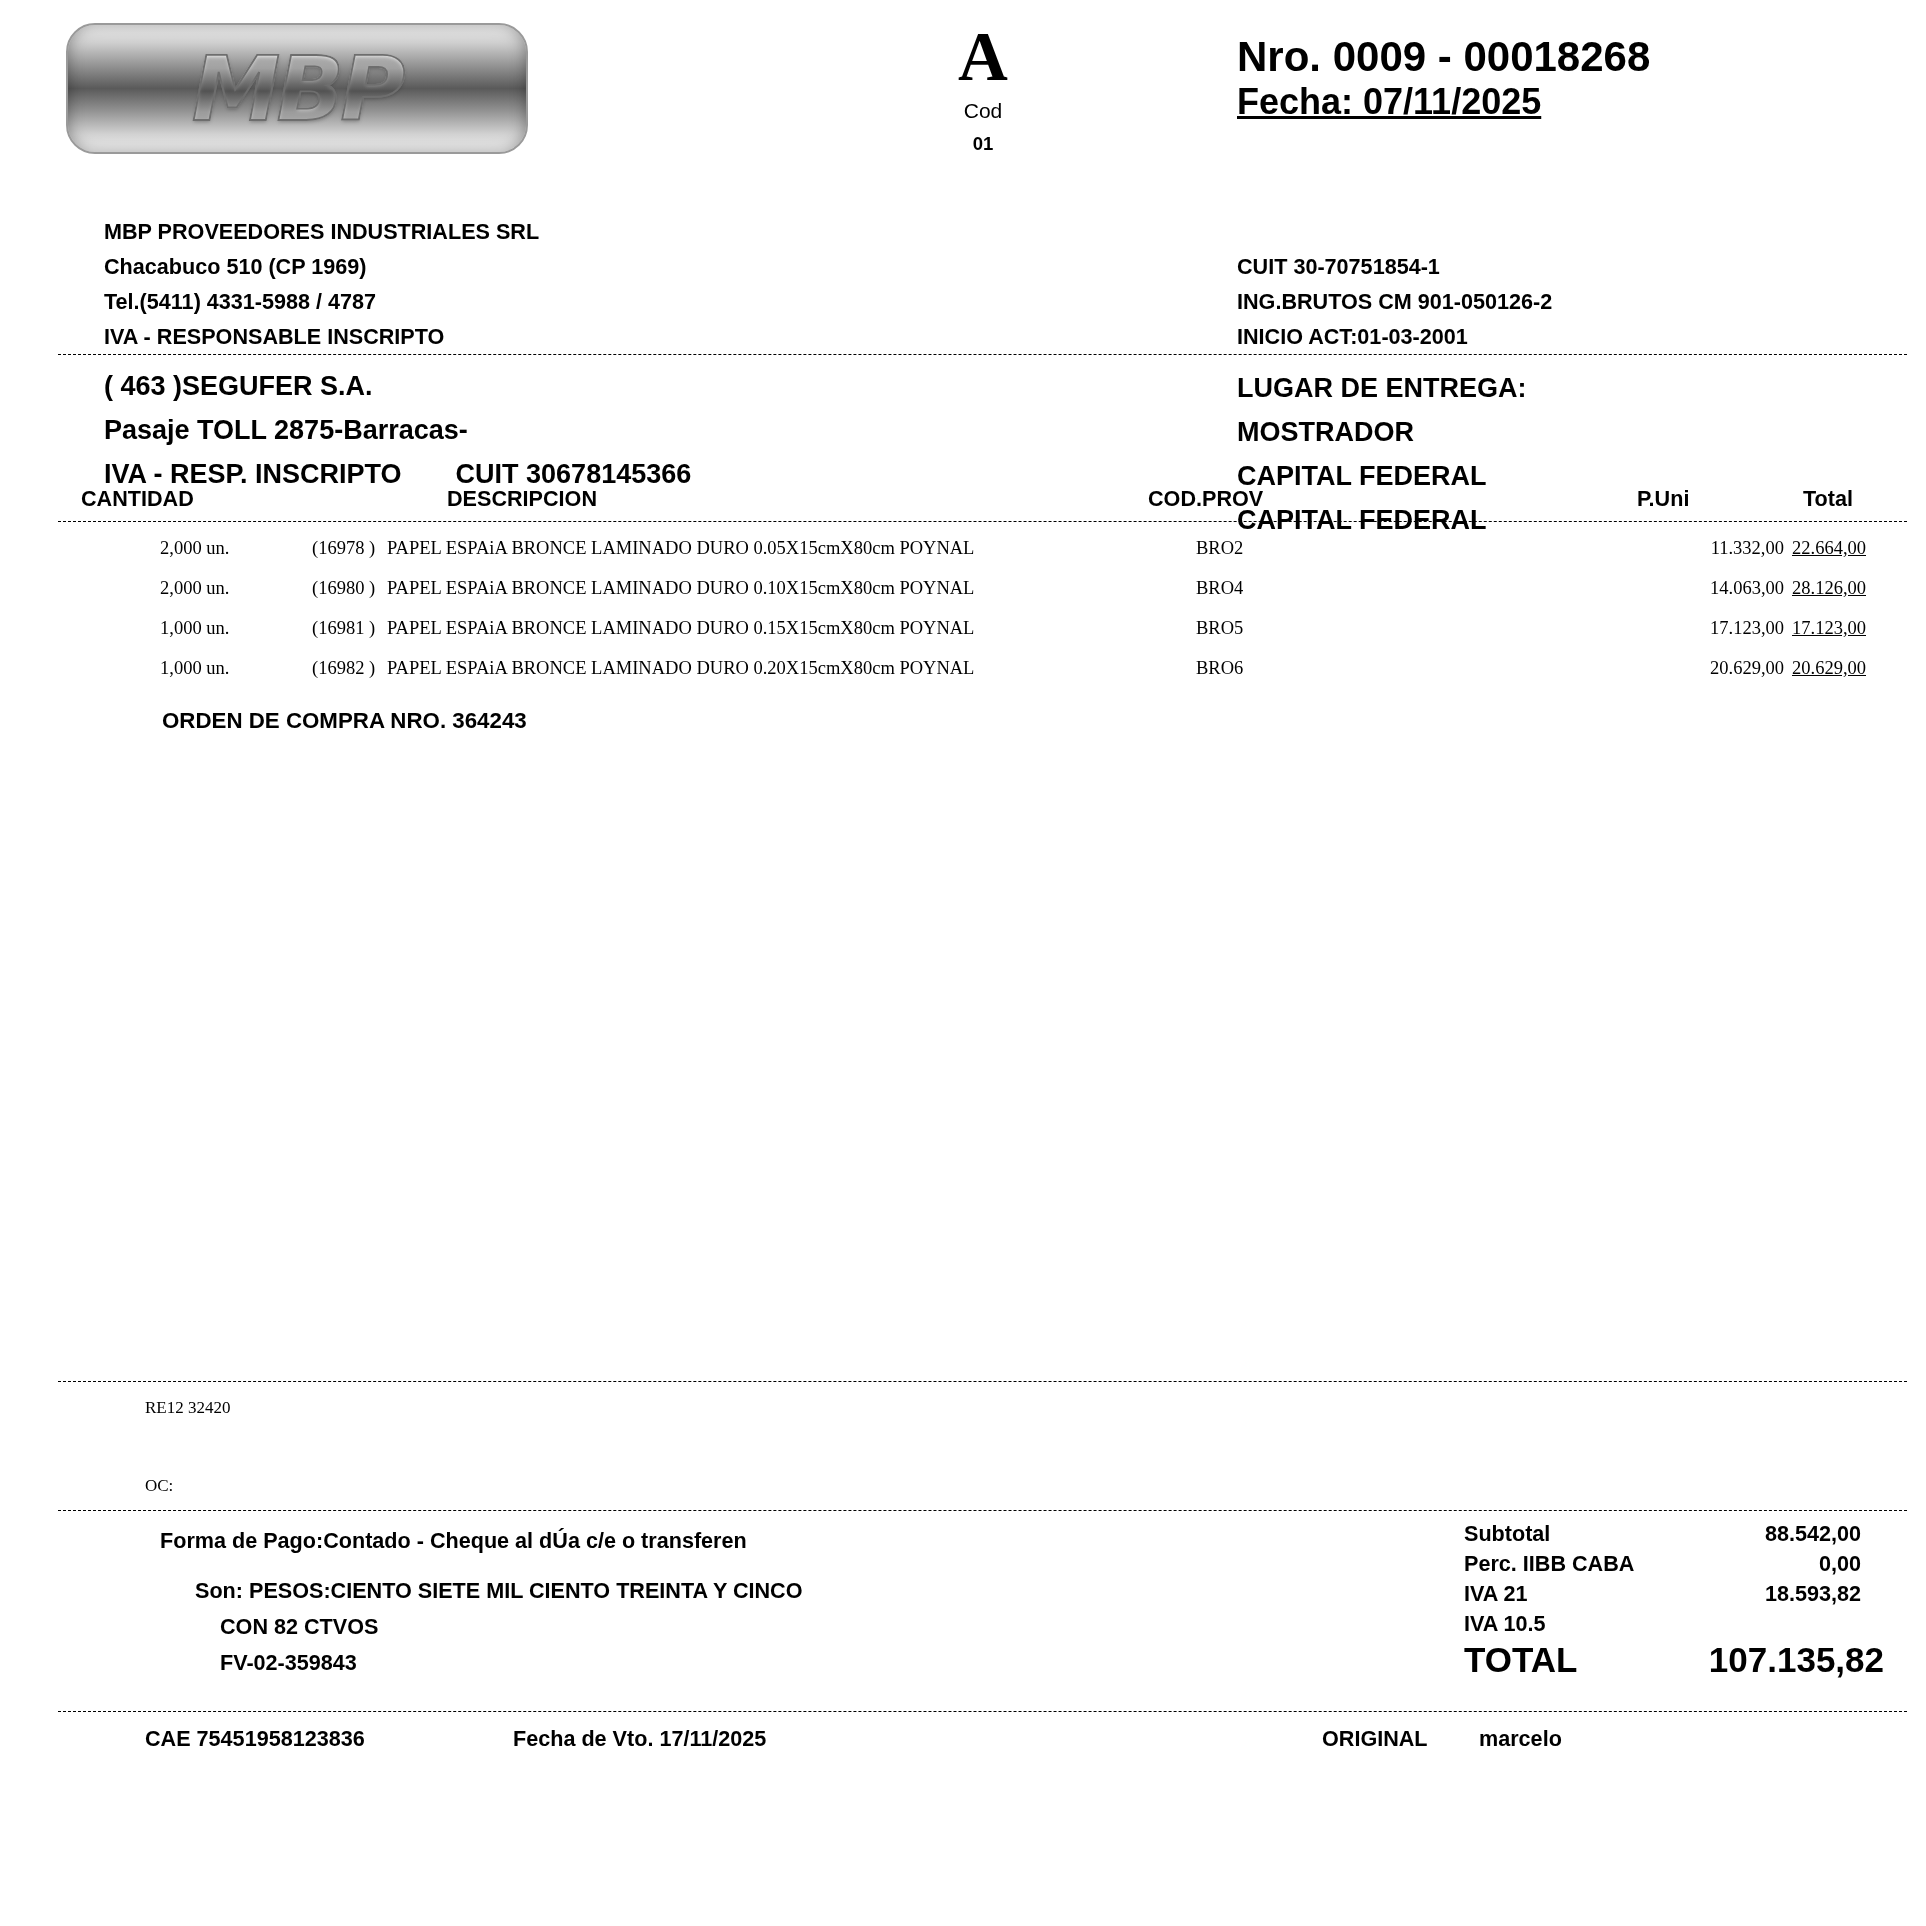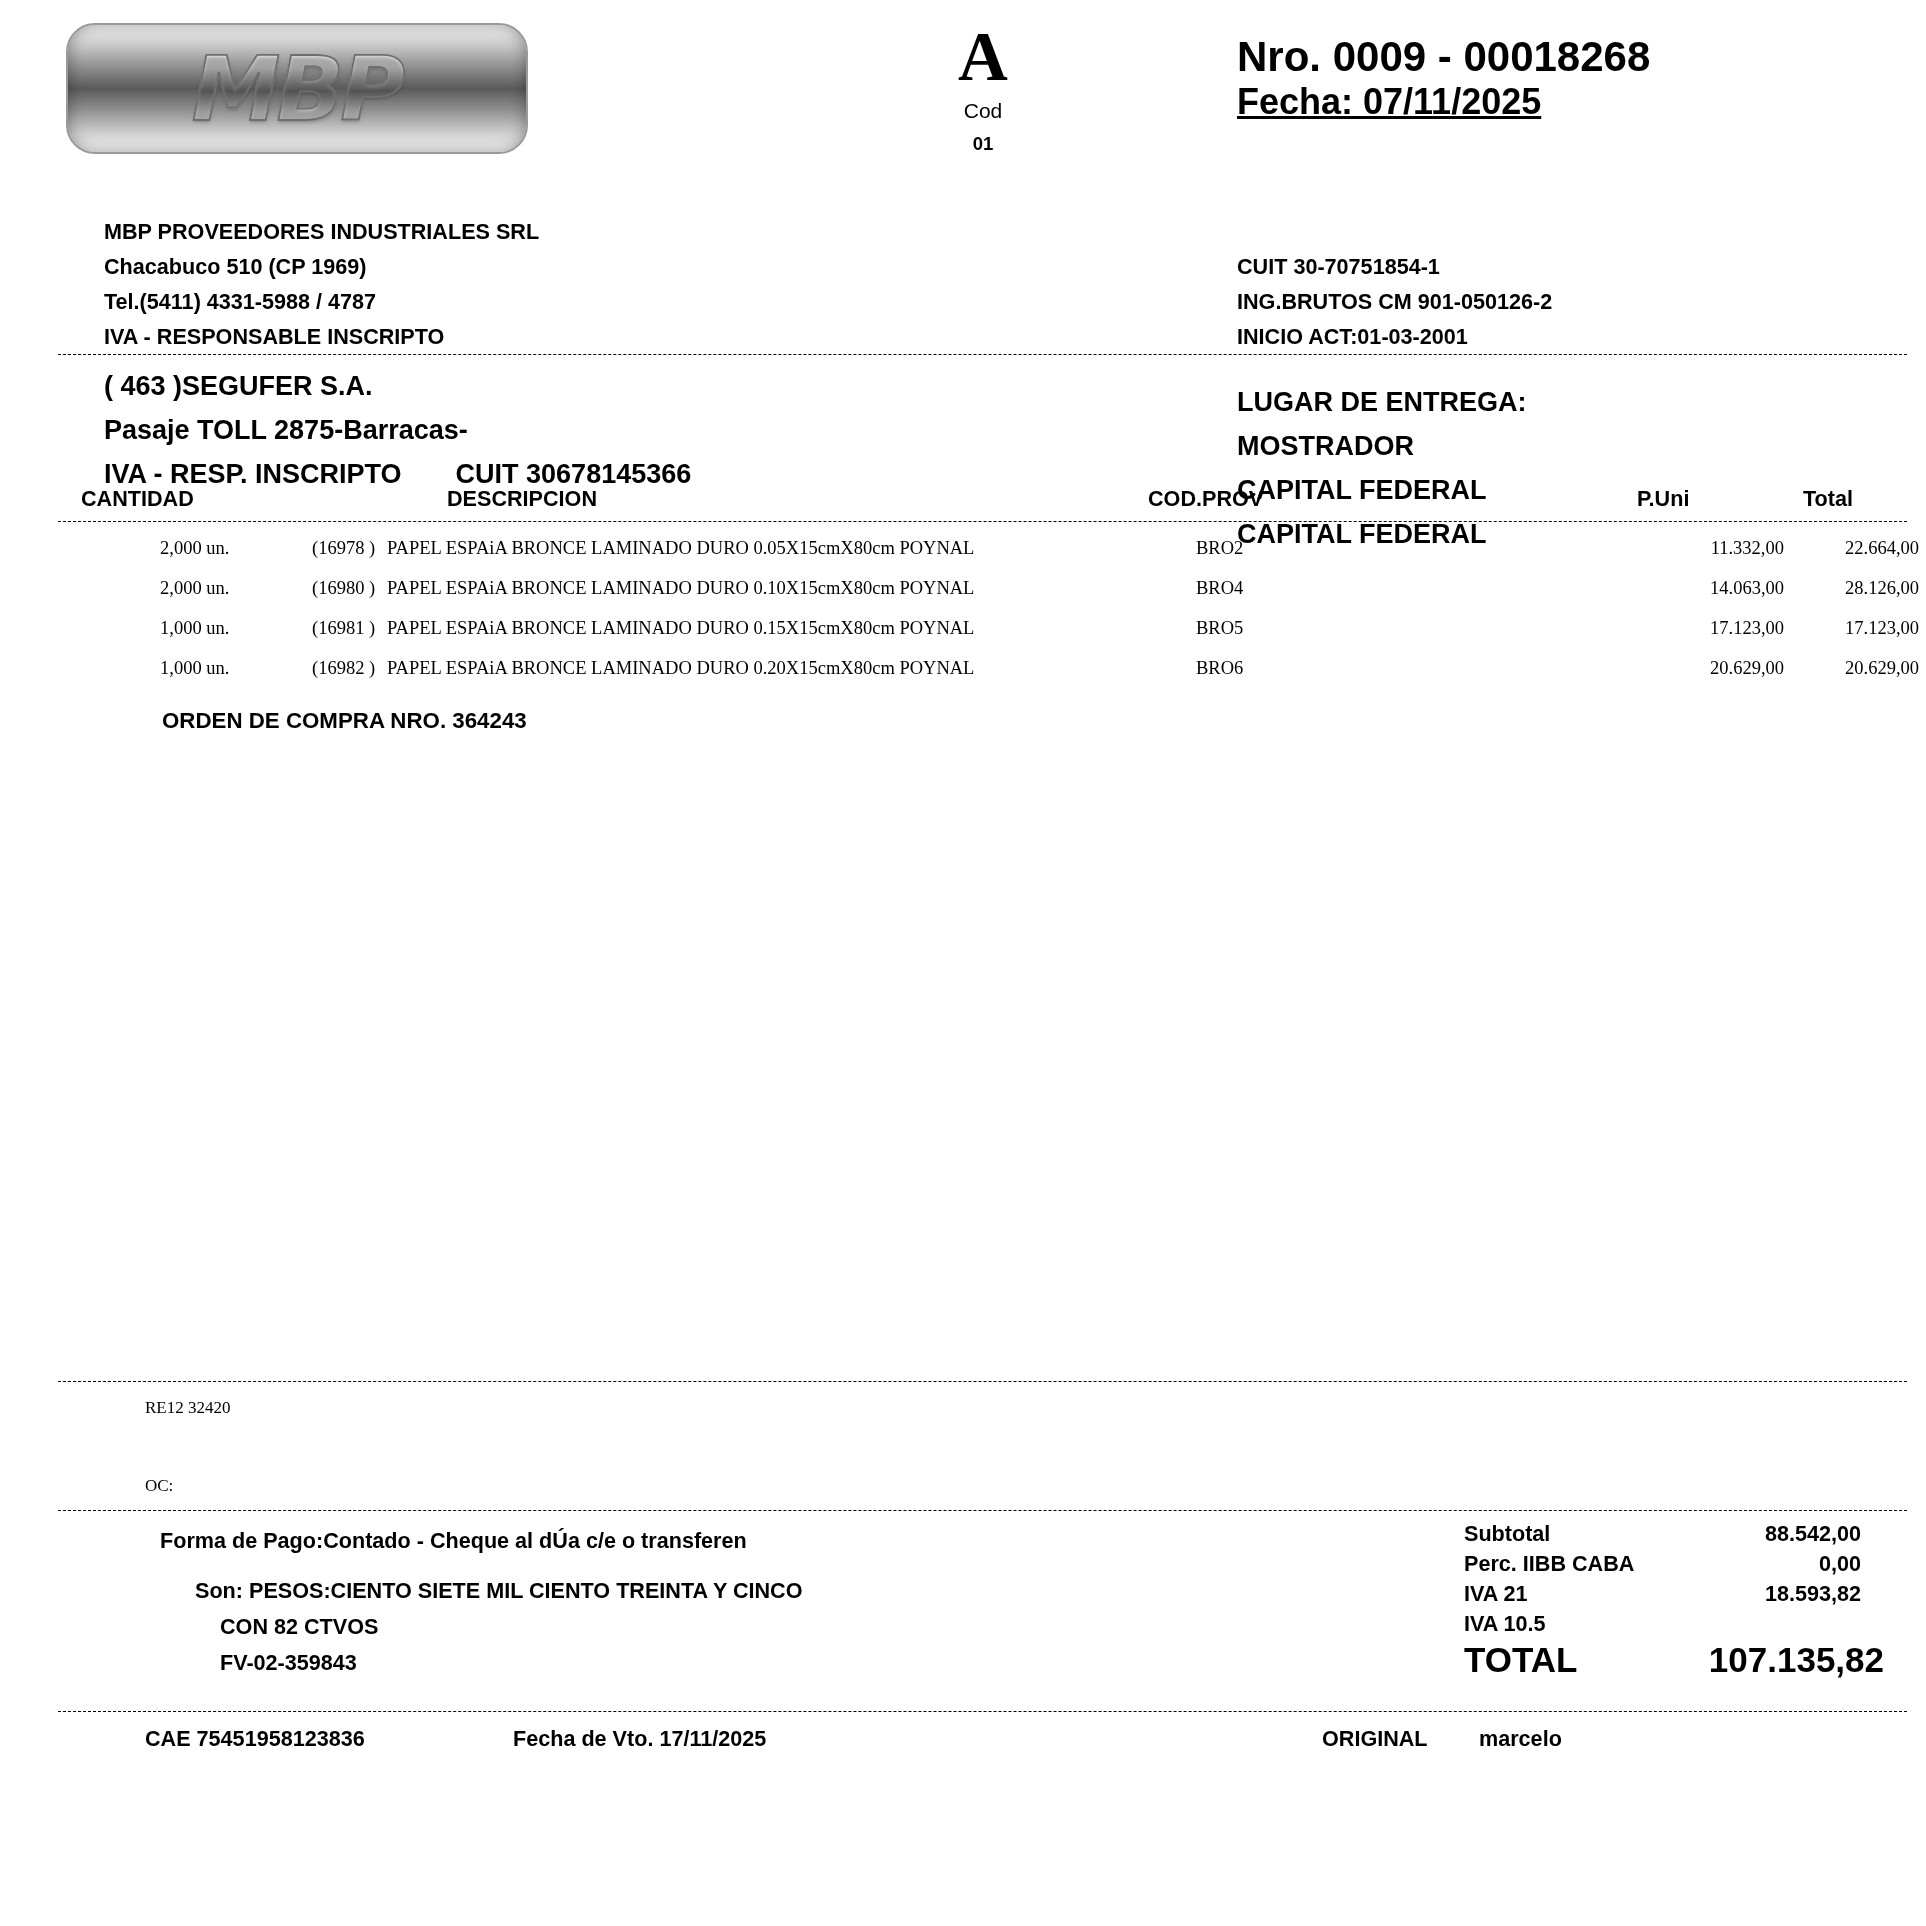--- a/index.html
+++ b/index.html
@@ -145,21 +145,21 @@
     position: relative;
     height: 40px;
     font-family: "Liberation Serif", serif;
     font-size: 18.5px;
   }
   .i-qty  { position: absolute; left: 102px; white-space: nowrap; text-align: right; }
   .i-code { position: absolute; left: 254px; white-space: nowrap; }
   .i-desc { position: absolute; left: 329px; white-space: nowrap; }
   .i-prov { position: absolute; left: 1138px; white-space: nowrap; }
   .i-pu   { position: absolute; left: 1599px; width: 127px; text-align: right; white-space: nowrap; }
-  .i-tot  { position: absolute; left: 1734px; width: 127px; text-align: right; white-space: nowrap; }
+  .i-tot  { position: absolute; left: 1734px; width: 127px; text-align: left; white-space: nowrap; text-decoration: underline; }
 
   .order-line {
     position: relative;
     margin-top: 10px;
     margin-left: 104px;
     font-size: 22.3px;
     font-weight: 700;
   }
 
   
@@ -267,21 +267,21 @@
     <div class="dashed"></div>
 
     <div class="client-band" style="height:131px;">
       <div class="col-left" style="top:10px;">
         <div>(   463 )SEGUFER S.A.</div>
         <div>Pasaje TOLL 2875-Barracas-</div>
         <div>
           <span>IVA - RESP. INSCRIPTO</span><span class="cuit-inline">CUIT 30678145366</span>
         </div>
       </div>
-      <div class="col-right" style="top:26px;">
+      <div class="col-right" style="top:12px;">
         <div>LUGAR DE ENTREGA:</div>
         <div>MOSTRADOR</div>
         <div>CAPITAL FEDERAL</div>
         <div>CAPITAL FEDERAL</div>
       </div>
     </div>
 
     <div class="tbl-head">
       <div class="h-cant">CANTIDAD</div>
       <div class="h-desc">DESCRIPCION</div>

